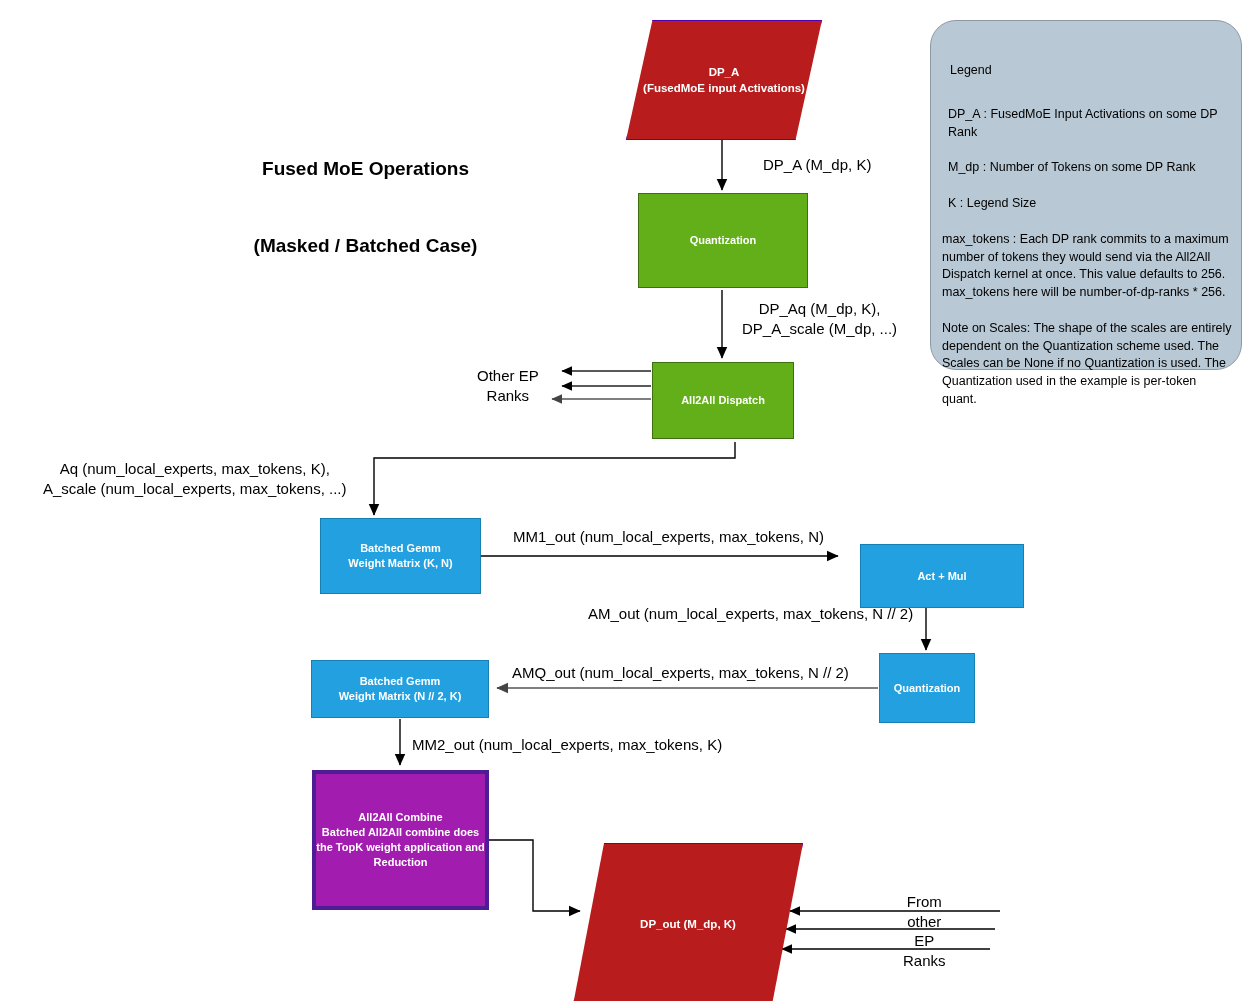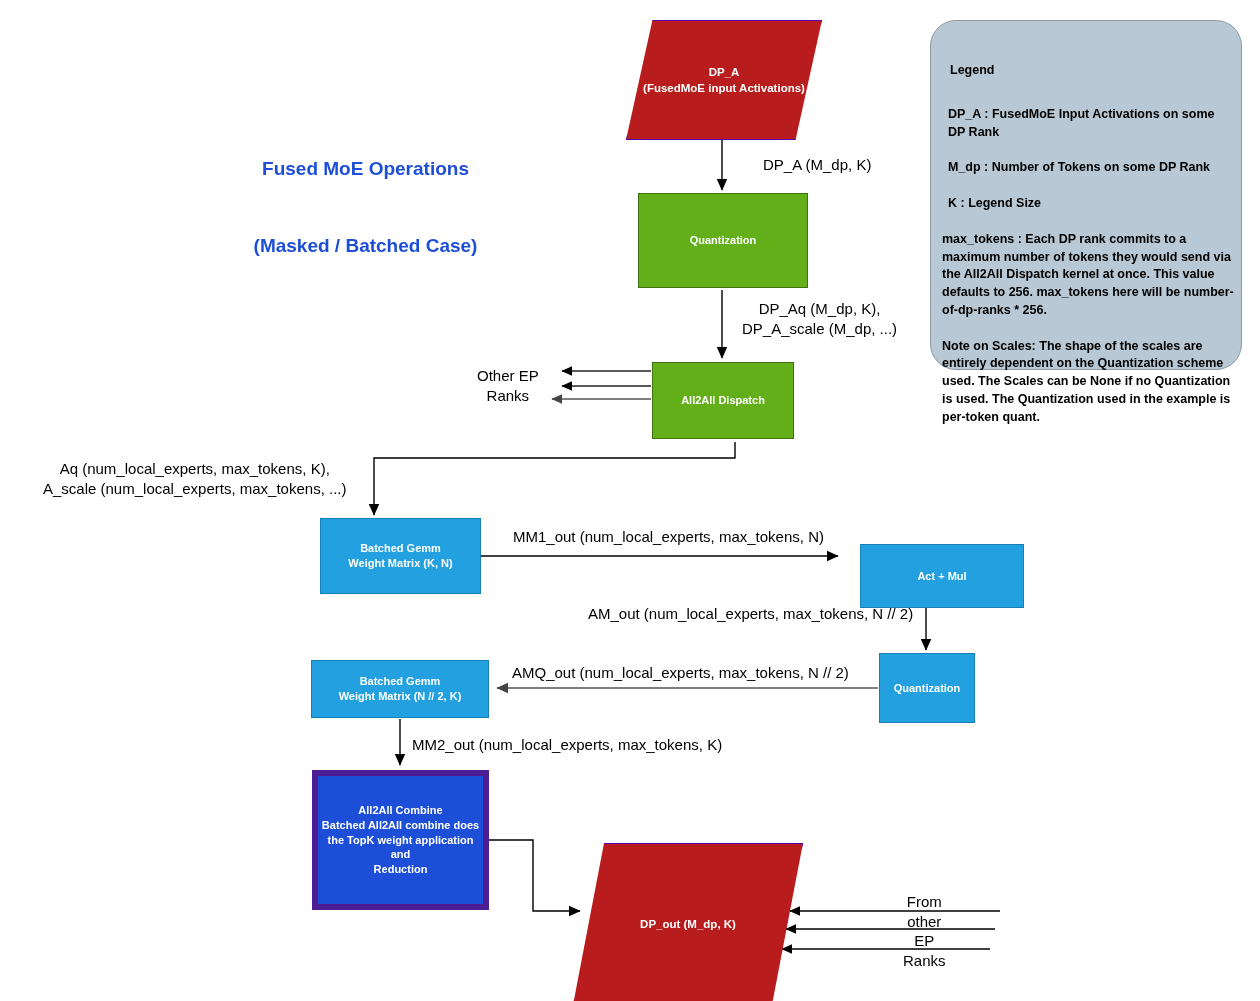--- a/index.html
+++ b/index.html
@@ -36,23 +36,22 @@
     color: #ffffff;
     font-size: 11px;
     font-weight: bold;
     line-height: 1.35;
   }
   .node-green {
     background: #62af1a;
     border: 1px solid #3f7010;
   }
   .node-darkgreen {
-    background: #1d4ed8;
-    border: 6px solid #4c1d95;
-    justify-content: flex-end;
+    background: #a21caf;
+    border: 4px solid #4c1d95;
   }
   .node-blue {
     background: #22a0e0;
     border: 1px solid #1680b4;
   }
   .para {
     position: absolute;
     background: #b91c1c;
     border: 1px solid #5400b4;
     box-sizing: border-box;
@@ -82,42 +81,41 @@
     white-space: pre;
   }
   .edge-label.center { text-align: center; }
   .title {
     position: absolute;
     font-size: 19px;
     font-weight: bold;
     line-height: 1.35;
     text-align: center;
     white-space: pre;
-    color: #1d4ed8;
+    color: #000000;
   }
   #legend-box {
     position: absolute;
     left: 930px;
     top: 20px;
     width: 312px;
     height: 350px;
     background: #b8c8d4;
     border: 1px solid #8d9aa6;
     border-radius: 26px;
     box-sizing: border-box;
   }
   .legend-inner {
     position: absolute;
     left: 942px;
     top: 62px;
     width: 292px;
     font-size: 12.5px;
     line-height: 1.42;
     color: #000000;
-    font-weight: bold;
   }
   .legend-title { margin: 0 0 26px 8px; }
   .legend-entry { margin: 0 0 18px 6px; }
   .legend-para { margin: 0 0 18px 0px; }
 </style>
 </head>
 <body>
 
 <div id="canvas">
 

